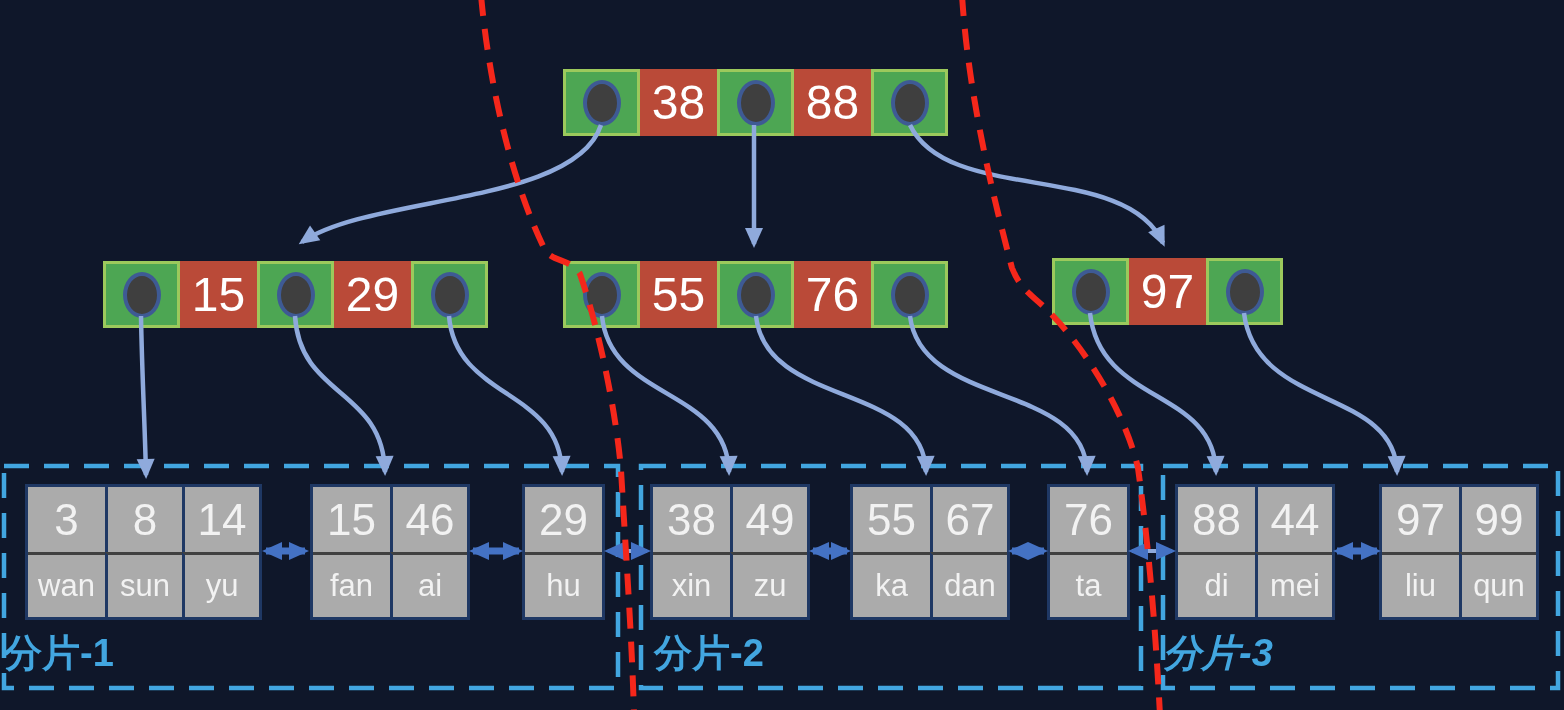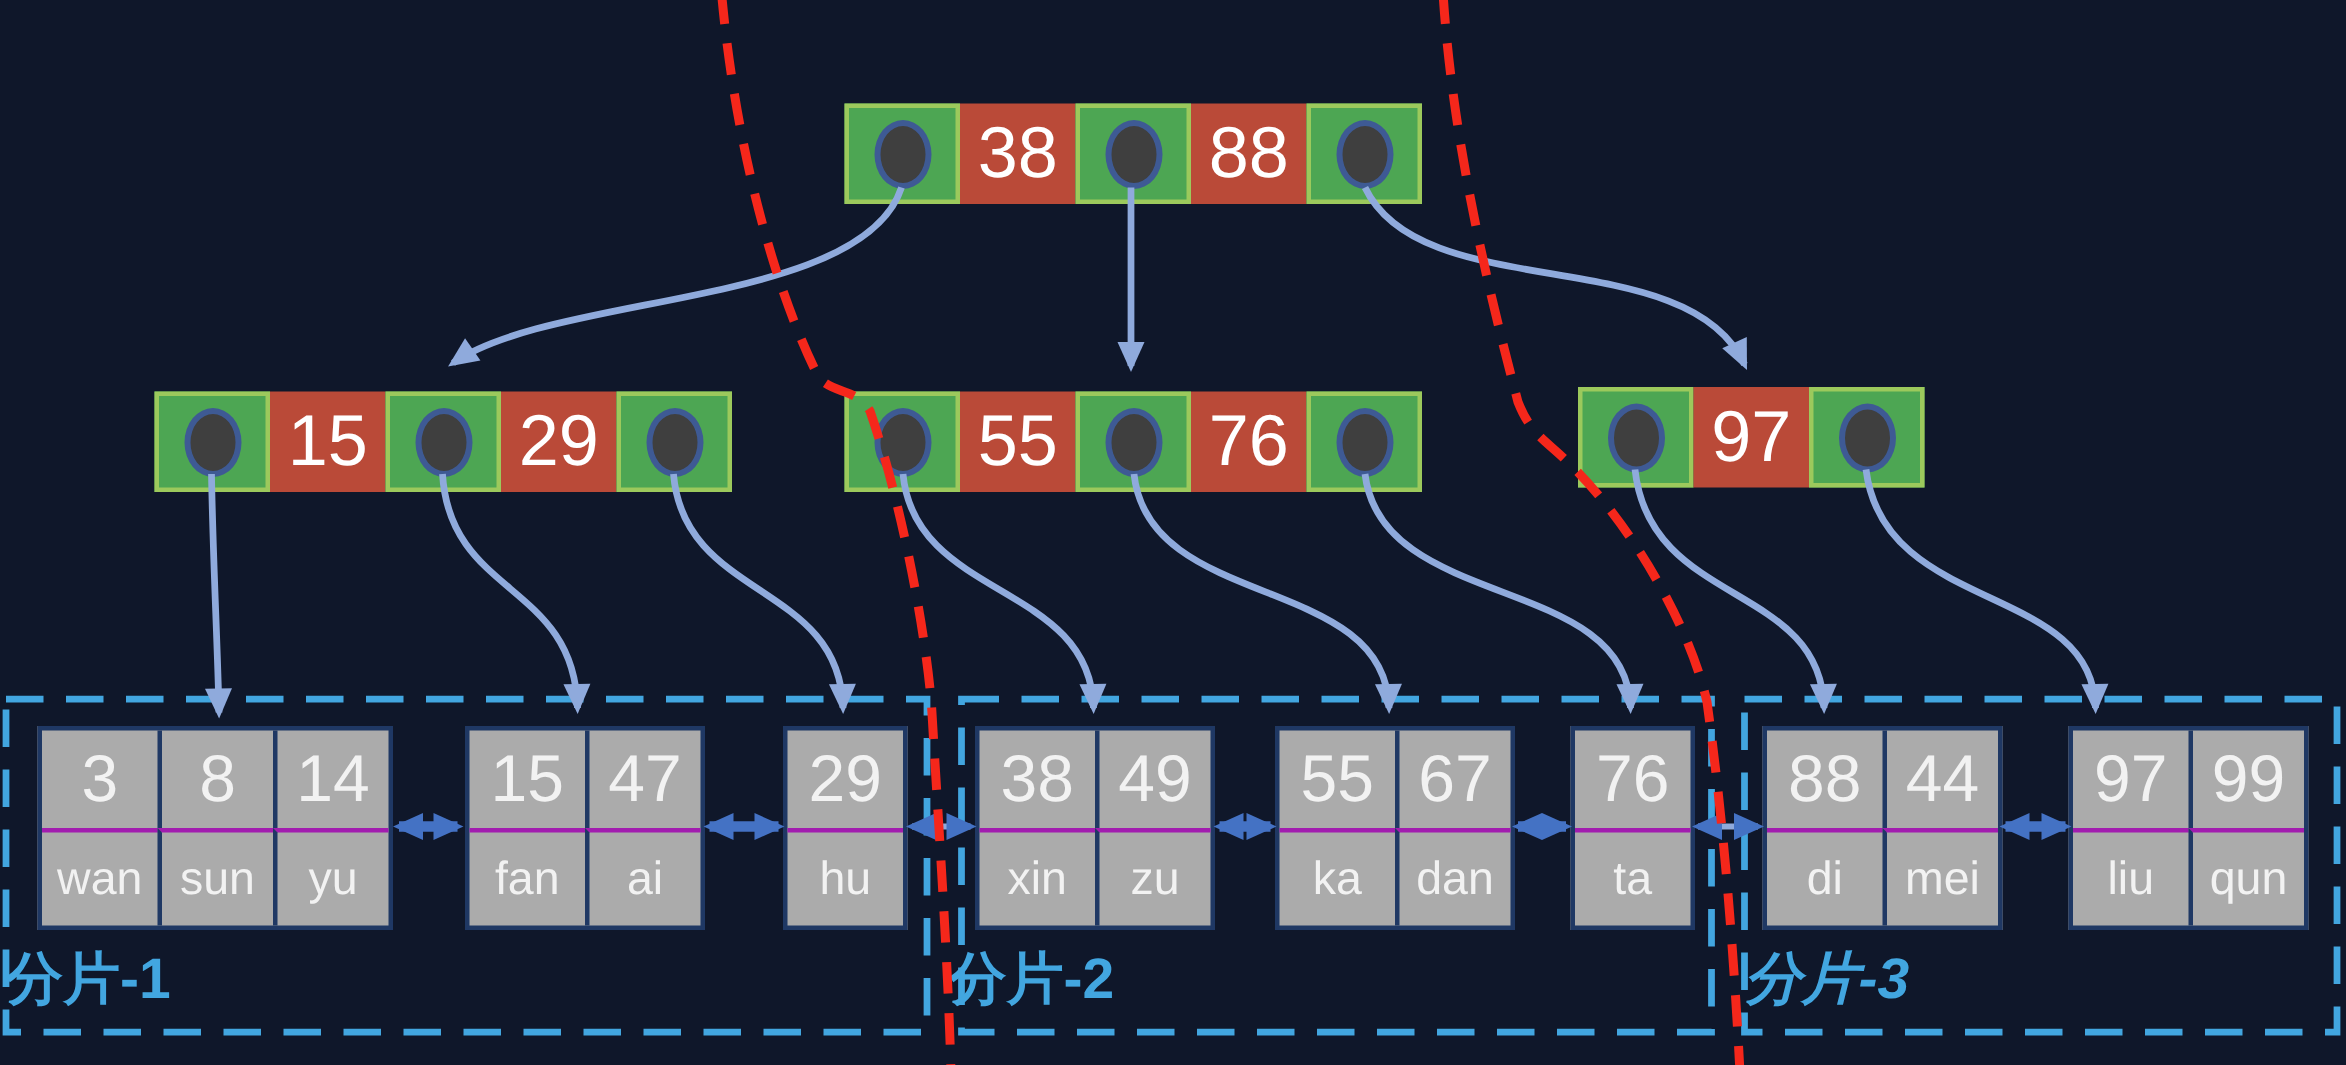--- a/index.html
+++ b/index.html
@@ -24,21 +24,21 @@
   .leaf {
     position:absolute; top:484px; z-index:2;
     display:grid; grid-template-rows:65px 65px;
     border:3px solid #1F3864; box-sizing:border-box; background:#ABABAB;
   }
   .lc {
     width:77px; box-sizing:border-box; color:#F2F2F2;
     display:flex; align-items:center; justify-content:center;
   }
   .lv { font-size:44px; }
-  .ln { font-size:31px; border-top:3px solid #a21caf; }
+  .ln { font-size:31px; border-top:3px solid #404040; }
   .bl { border-left:3px solid #1F3864; }
   .cols2 { grid-template-columns:77px 77px; width:160px; height:136px; }
   .cols3 { grid-template-columns:77px 77px 77px; width:237px; height:136px; }
   .cols1 { grid-template-columns:77px; width:83px; height:136px; }
   .shard-label {
     position:absolute; top:630px; height:46px; line-height:46px; z-index:2;
     font-size:38px; font-weight:bold; color:#42A6E0;
   }
 </style>
 </head>
@@ -108,21 +108,21 @@
     <div class="lc lv">3</div>
     <div class="lc lv bl">8</div>
     <div class="lc lv bl">14</div>
     <div class="lc ln">wan</div>
     <div class="lc ln bl">sun</div>
     <div class="lc ln bl">yu</div>
   </div>
 
   <div class="leaf cols2" style="left:310px;">
     <div class="lc lv">15</div>
-    <div class="lc lv bl">47</div>
+    <div class="lc lv bl">46</div>
     <div class="lc ln">fan</div>
     <div class="lc ln bl">ai</div>
   </div>
 
   <div class="leaf cols1" style="left:522px;">
     <div class="lc lv">29</div>
     <div class="lc ln">hu</div>
   </div>
 
   <div class="leaf cols2" style="left:650px;">
@@ -152,21 +152,21 @@
   </div>
 
   <div class="leaf cols2" style="left:1379px;">
     <div class="lc lv">97</div>
     <div class="lc lv bl">99</div>
     <div class="lc ln">liu</div>
     <div class="lc ln bl">qun</div>
   </div>
 
   <div class="shard-label" style="left:4px; width:614px;">分片-1</div>
-  <div class="shard-label" style="left:633px; width:500px;">分片-2</div>
+  <div class="shard-label" style="left:654px; width:500px;">分片-2</div>
   <div class="shard-label" style="left:1163px; width:395px;font-style:italic;">分片-3</div>
 
   <svg class="layer over" width="1564" height="710" viewBox="0 0 1564 710">
     <defs>
       <marker id="mL" markerUnits="userSpaceOnUse" markerWidth="24" markerHeight="22" refX="17" refY="10" orient="auto">
         <path d="M1,1 L21,10 L1,19 Z" fill="#8FAADC"></path>
       </marker>
       <marker id="mD" markerUnits="userSpaceOnUse" markerWidth="24" markerHeight="22" refX="17" refY="10" orient="auto">
         <path d="M1,1 L21,10 L1,19 Z" fill="#4472C4"></path>
       </marker>

